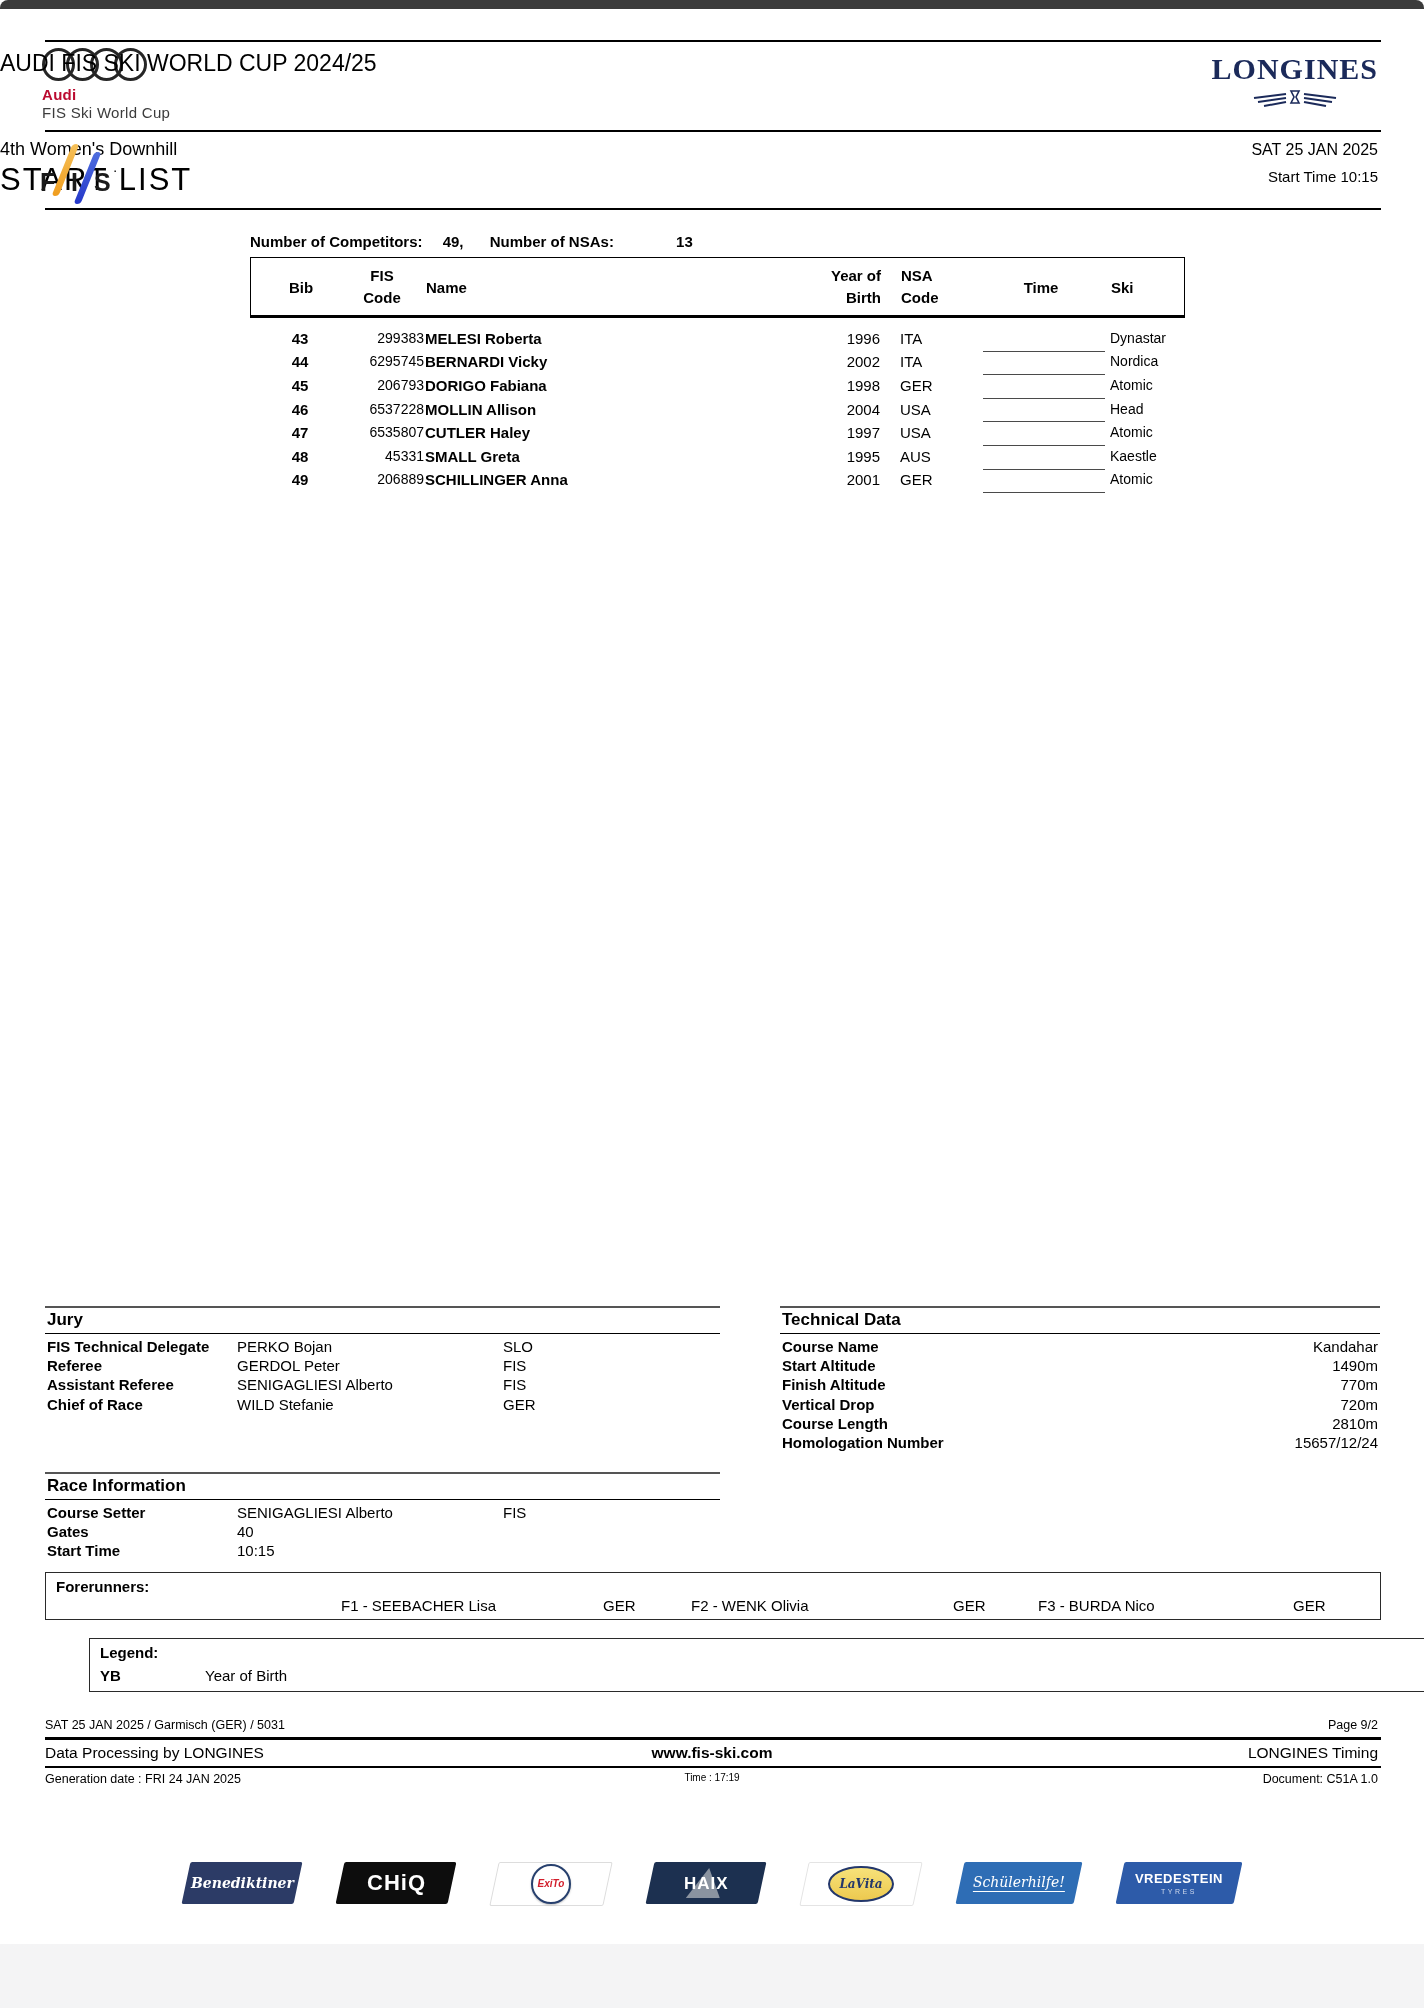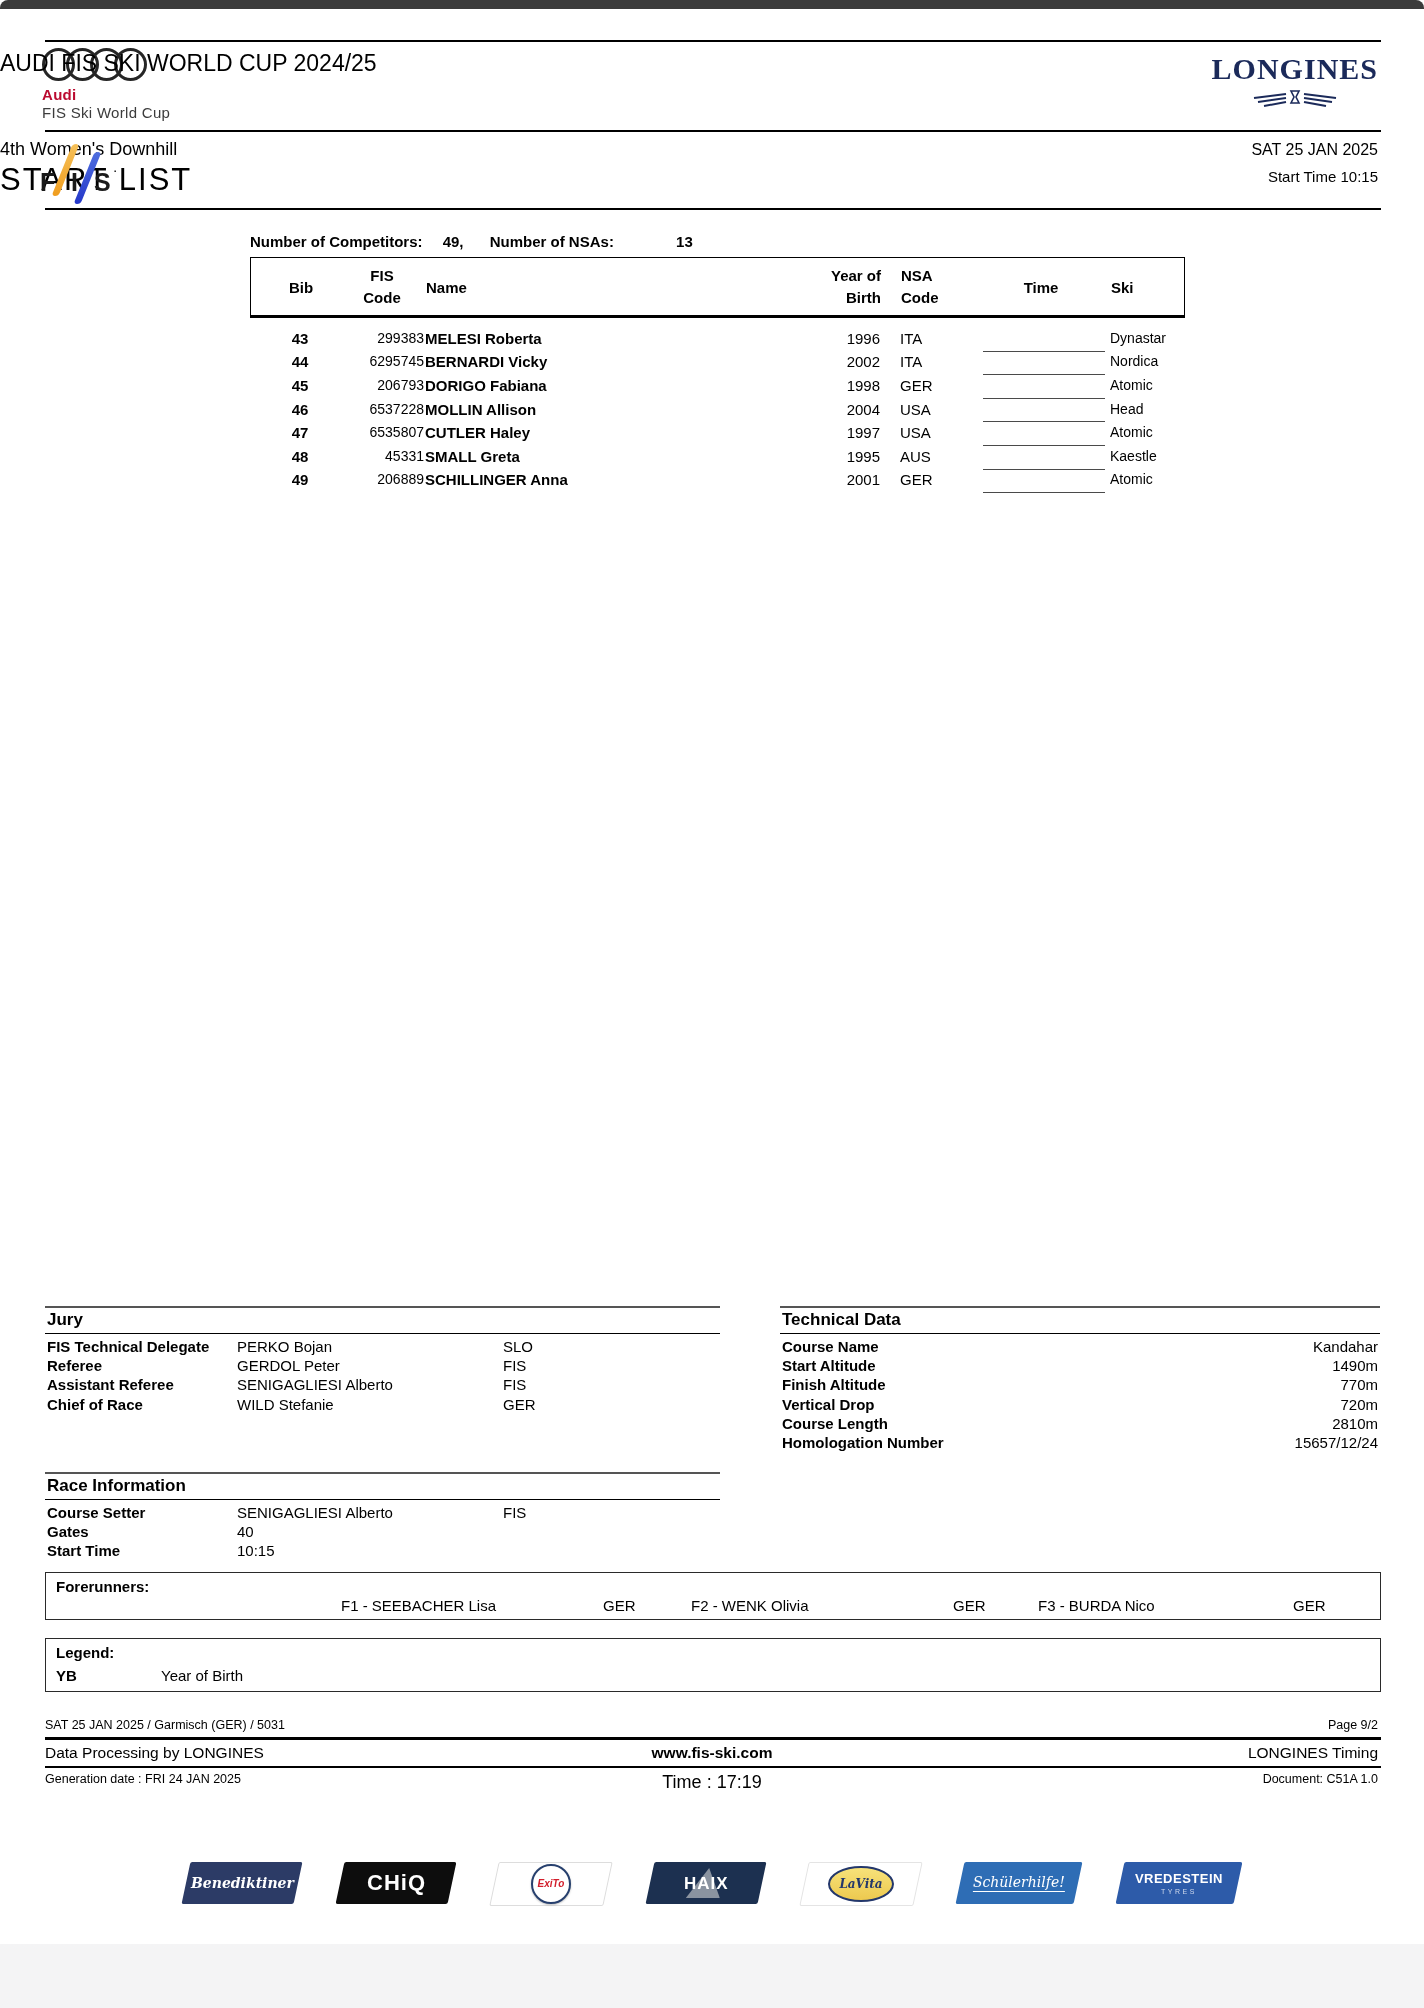--- a/index.html
+++ b/index.html
@@ -81,40 +81,40 @@
   .sec-rows{padding-top:4px;}
   .info-row{position:relative;height:19.2px;}
   .ir-label{position:absolute;left:2px;font-weight:bold;white-space:nowrap;}
   .ir-name{position:absolute;left:192px;white-space:nowrap;}
   .ir-country{position:absolute;left:458px;}
   .ir-value{position:absolute;right:2px;text-align:right;white-space:nowrap;}
 
   
   .box{position:absolute;left:45px;width:1336px;border:1.5px solid #2a2a2a;box-sizing:border-box;font-size:15px;}
   .box-forerunners{top:1572px;height:48px;}
-  .box-legend{top:1638px;height:54px;}
+  .box-legend{top:1638px;height:54px;margin-left:44px;}
   .box-title{position:absolute;left:10px;top:5px;font-weight:bold;}
   .fr-name{position:absolute;top:24px;white-space:nowrap;}
   .fr-c{position:absolute;top:24px;}
   .fr-n0{left:295px;}.fr-c0{left:557px;}
   .fr-n1{left:645px;}.fr-c1{left:907px;}
   .fr-n2{left:992px;}.fr-c2{left:1247px;}
   .lg-code{position:absolute;left:10px;top:28px;font-weight:bold;}
   .lg-meaning{position:absolute;left:115px;top:28px;}
 
   
   .f-meta{position:absolute;left:45px;top:1718px;font-size:12.5px;}
   .f-page{position:absolute;right:46px;top:1718px;font-size:12.5px;}
   .f-rule1{position:absolute;left:45px;top:1737px;width:1336px;border-top:3px solid #000;}
   .f-proc{position:absolute;left:45px;top:1744px;font-size:15.5px;}
   .f-web{position:absolute;left:0;top:1744px;width:1424px;text-align:center;font-size:15.5px;font-weight:bold;}
   .f-timing{position:absolute;right:46px;top:1744px;font-size:15.5px;}
   .f-rule2{position:absolute;left:45px;top:1766px;width:1336px;border-top:2.5px solid #000;}
   .f-gen{position:absolute;left:45px;top:1772px;font-size:12.5px;}
-  .f-time{position:absolute;left:0;top:1772px;width:1424px;text-align:center;font-size:18px;}
+  .f-time{position:absolute;left:0;top:1772px;width:1424px;text-align:center;font-size:10px;}
   .f-doc{position:absolute;right:46px;top:1772px;font-size:12.5px;}
 
   
   .sponsors{position:absolute;left:0;top:1862px;width:1424px;display:flex;justify-content:center;gap:42px;}
   .sp{height:42px;transform:skewX(-12deg);display:flex;align-items:center;justify-content:center;border-radius:2px;}
   .sp > .sp-inner{transform:skewX(12deg);text-align:center;line-height:1;}
   .sp-benediktiner{width:112px;background:#2c3b66;}
   .sp-benediktiner .sp-inner{color:#fff;font-family:"DejaVu Serif", serif;font-style:italic;font-weight:bold;font-size:14px;}
   .sp-chiq{width:112px;background:#0d0d0d;}
   .sp-chiq .sp-inner{color:#fff;font-weight:bold;font-size:22px;letter-spacing:1px;}

